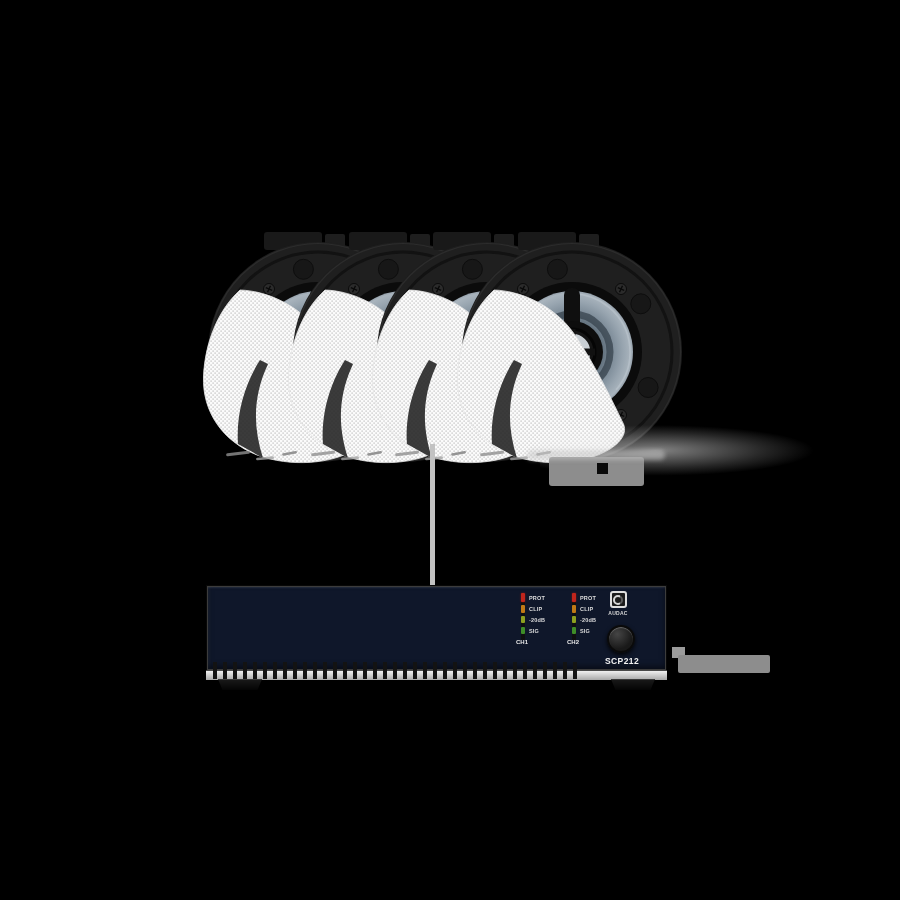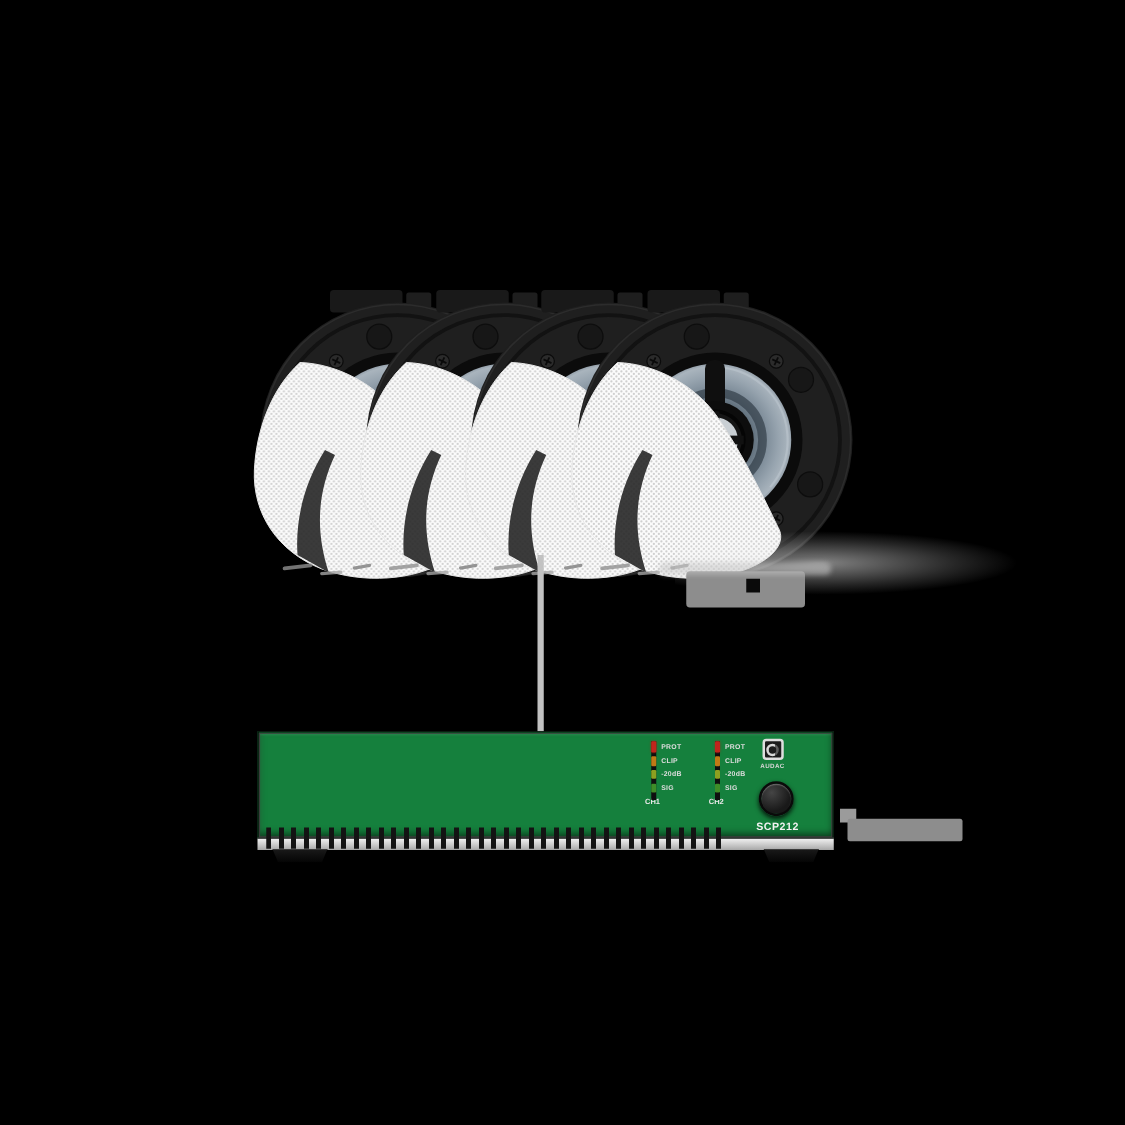--- a/index.html
+++ b/index.html
@@ -21,21 +21,21 @@
   .speaker-shadow .notch{position:absolute;left:48px;top:6px;width:11px;height:11px;background:#0a0a0a;}
   .amp-shadow{position:absolute;left:672px;top:647px;width:98px;height:27px;}
   .amp-shadow .pa{position:absolute;left:0;top:0;width:13px;height:11px;background:#9b9b9b;}
   .amp-shadow .pb{position:absolute;left:6px;top:8px;width:92px;height:18px;background:#8d8d8d;border-radius:2px;}
 
   
   .connector{position:absolute;left:430px;top:444px;width:5px;height:143px;background:#c2c2c2;}
 
   
   .amp{position:absolute;left:206px;top:585px;width:461px;height:95px;}
-  .amp-face{position:absolute;left:0;top:0;width:461px;height:86px;background:#15803d;
+  .amp-face{position:absolute;left:0;top:0;width:461px;height:86px;background:#0f172a;
         border:1px solid #080808;
         box-shadow:inset 0 0 0 1px #3c3c3c, inset 0 2px 2px rgba(255,255,255,.10),
                    inset 0 -3px 6px rgba(0,0,0,.55), inset 3px 0 3px rgba(255,255,255,.05);}
   .trim-strip{position:absolute;left:0;top:85px;width:461px;height:10px;
         background:linear-gradient(#f0f0f0,#a8a8a8);border-top:1px solid #4a4a4a;}
   .vents{position:absolute;left:7px;top:77px;width:366px;height:17px;
         background:repeating-linear-gradient(90deg,#131313 0 4px,rgba(0,0,0,0) 4px 10px);}
   .foot{position:absolute;top:679px;width:46px;height:11px;
         background:linear-gradient(#1a1a1a,#040404);
         clip-path:polygon(2% 0,98% 0,88% 100%,12% 100%);

